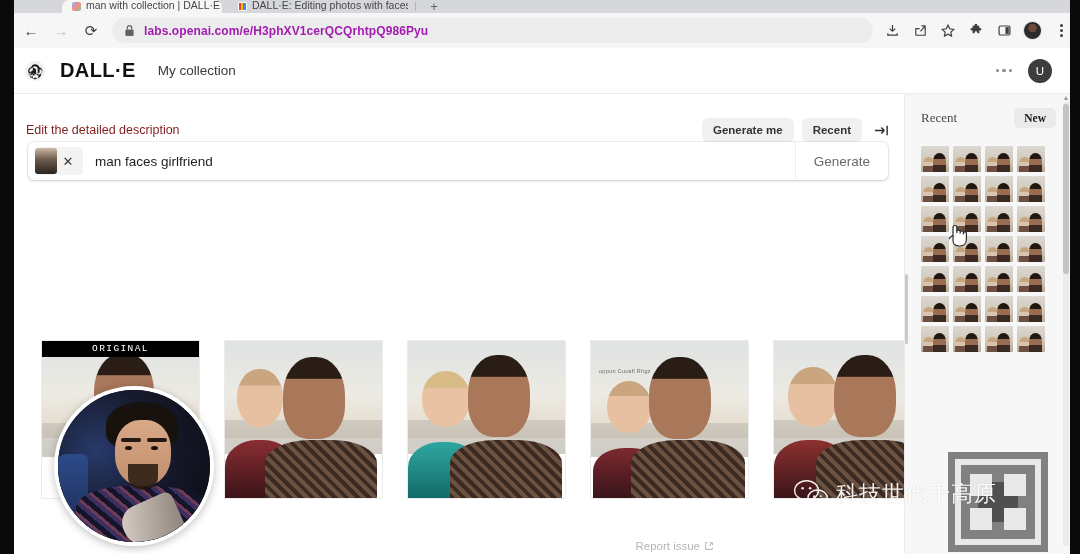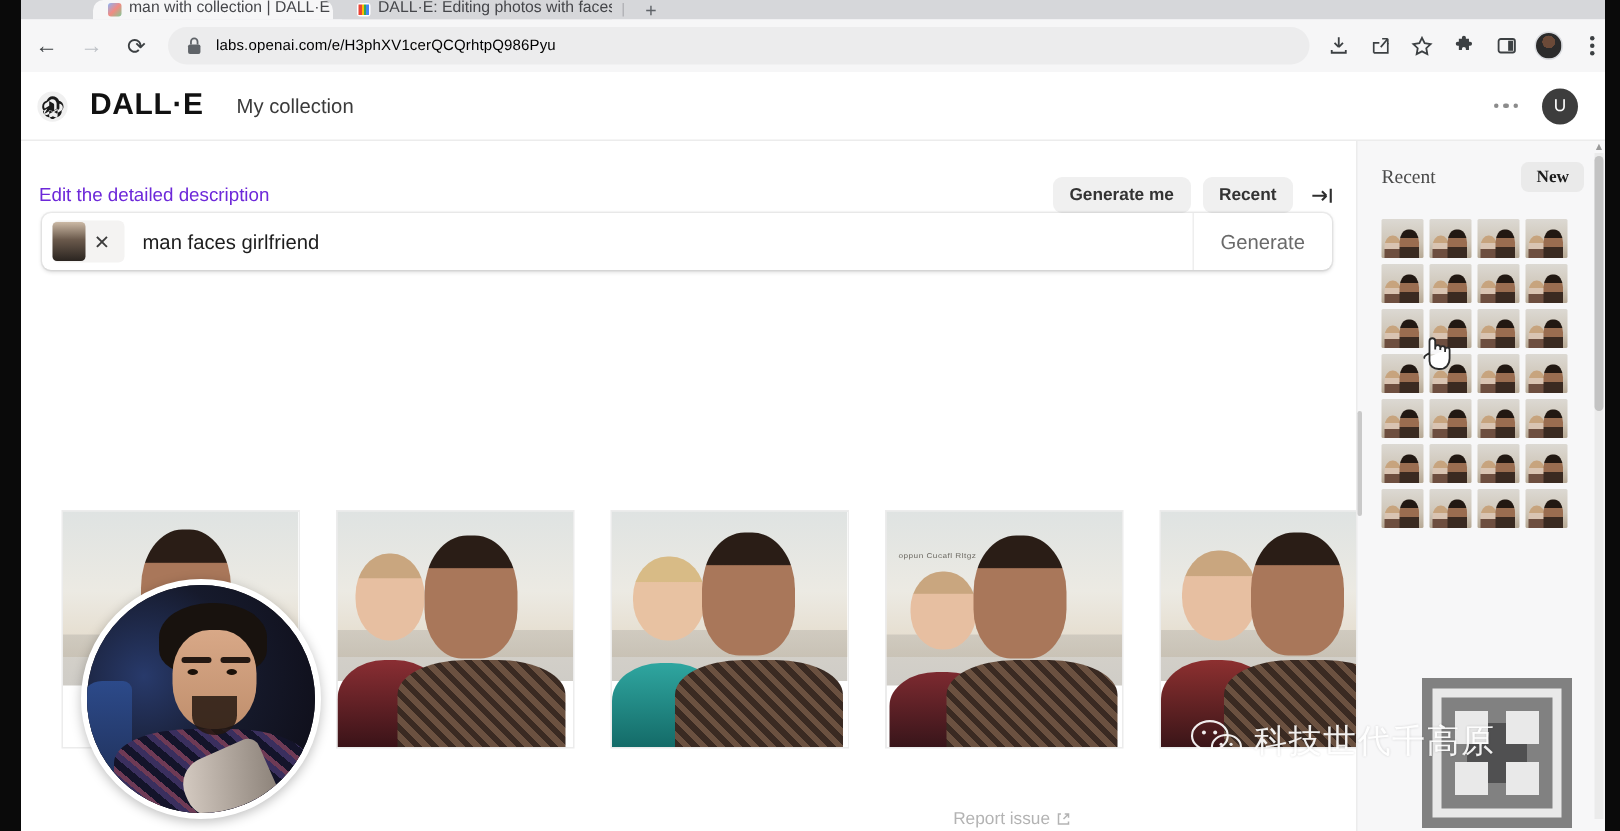--- a/index.html
+++ b/index.html
@@ -60,21 +60,21 @@
     color: #3c4043; font-size: 15px;
   }
   .navbtn.disabled { color: #bdc1c6; }
   .omnibox {
     flex: 1 1 auto; height: 25px; margin-left: 8px; margin-right: 6px;
     background: #ececed; border-radius: 13px;
     display: flex; align-items: center; padding: 0 12px;
     min-width: 0;
   }
   .lockicon { width: 11px; height: 13px; margin-right: 9px; flex: 0 0 auto; }
-  .url { font-size: 10px; color: #000000; white-space: nowrap; overflow: hidden; letter-spacing: 0.1px;}
+  .url { font-size: 12px; color: #a21caf; white-space: nowrap; overflow: hidden; letter-spacing: 0.1px; font-weight: bold;}
   .tb-actions { display: flex; align-items: center; gap: 2px; margin-right: 6px; }
   .tbicon {
     width: 26px; height: 26px; display:flex; align-items:center; justify-content:center;
     color:#3c4043;
   }
   .avatar-chrome {
     width: 19px; height: 19px; border-radius: 50%;
     background: radial-gradient(circle at 50% 35%, #6b4a38 0 30%, #2b2b2b 31% 100%);
     border: 1px solid #dadce0; margin: 0 4px;
   }
@@ -108,21 +108,21 @@
 
   
   .main {
     position: absolute; left: 0; top: 46px; width: 890px; height: 460px;
     background: #fff;
   }
   .edit-row {
     position: absolute; left: 12px; top: 24px; width: 866px;
     display: flex; align-items: center;
   }
-  .edit-label { font-size: 12.5px; color: #6d28d9; }
+  .edit-label { font-size: 12.5px; color: #7f1d1d; }
   .edit-actions { margin-left: auto; display: flex; align-items: center; gap: 8px; }
   .chipbtn {
     background: #f0f0f0; border-radius: 6px; padding: 6px 11px;
     font-size: 11.5px; color: #333; font-weight: 600; white-space: nowrap;
   }
   .collapse-ic { width: 22px; height: 22px; display:flex;align-items:center;justify-content:center;color:#333;}
 
   .prompt-bar {
     position: absolute; left: 14px; top: 48px; width: 860px; height: 38px;
     background: #fff; border-radius: 6px;
@@ -376,20 +376,21 @@
           <div class="chip-thumb"></div>
           <div class="chip-x">✕</div>
         </div>
         <span class="prompt-text" title="Describe an image">man faces girlfriend</span>
         <div class="generate">Generate</div>
       </div>
 
       <div class="gallery">
 
         <div class="card">
+          <div class="orig-badge">ORIGINAL</div>
           <div class="ph">
             <div class="sky"></div>
               <div class="rail" style="top:52%"></div>
             <div class="manhead" style="left:52px; top:12px; width:60px; height:84px;"></div>
             <div class="manbody" style="left:30px; width:112px; height:62px;"></div>
           </div>
         </div>
 
         <div class="card">
           <div class="ph">

